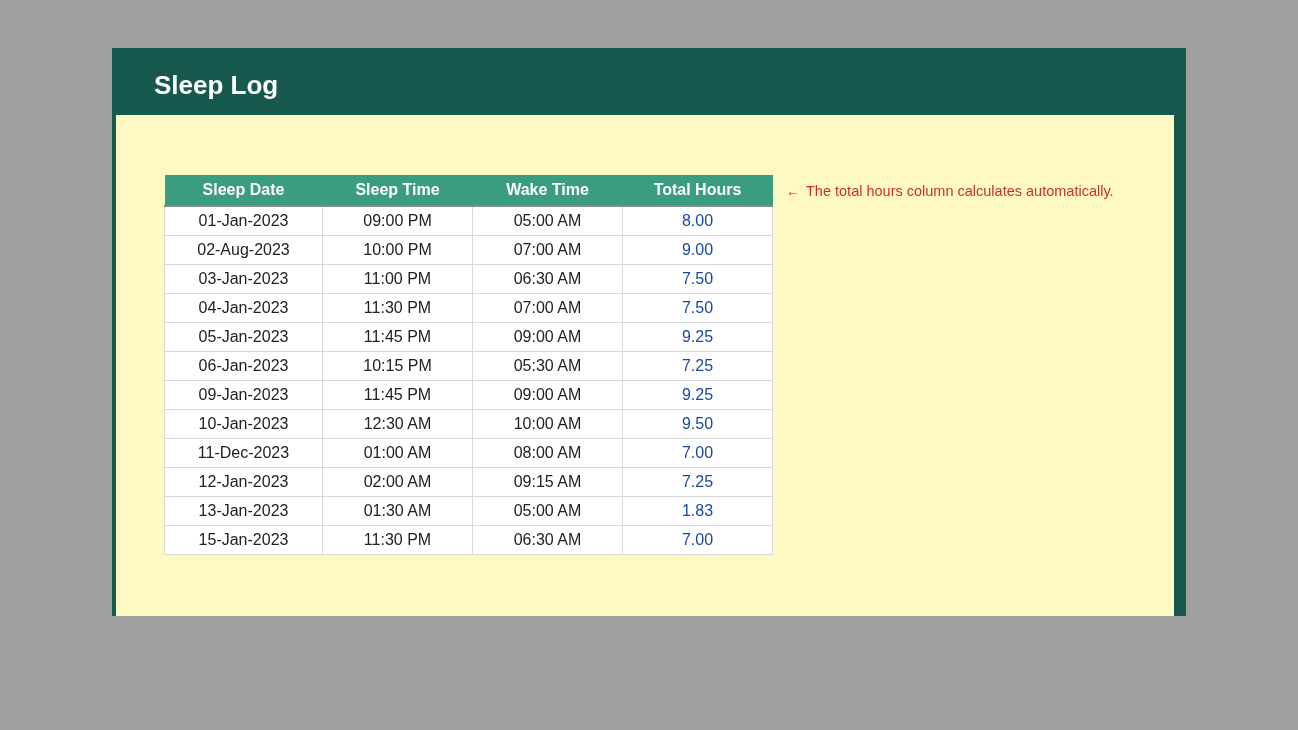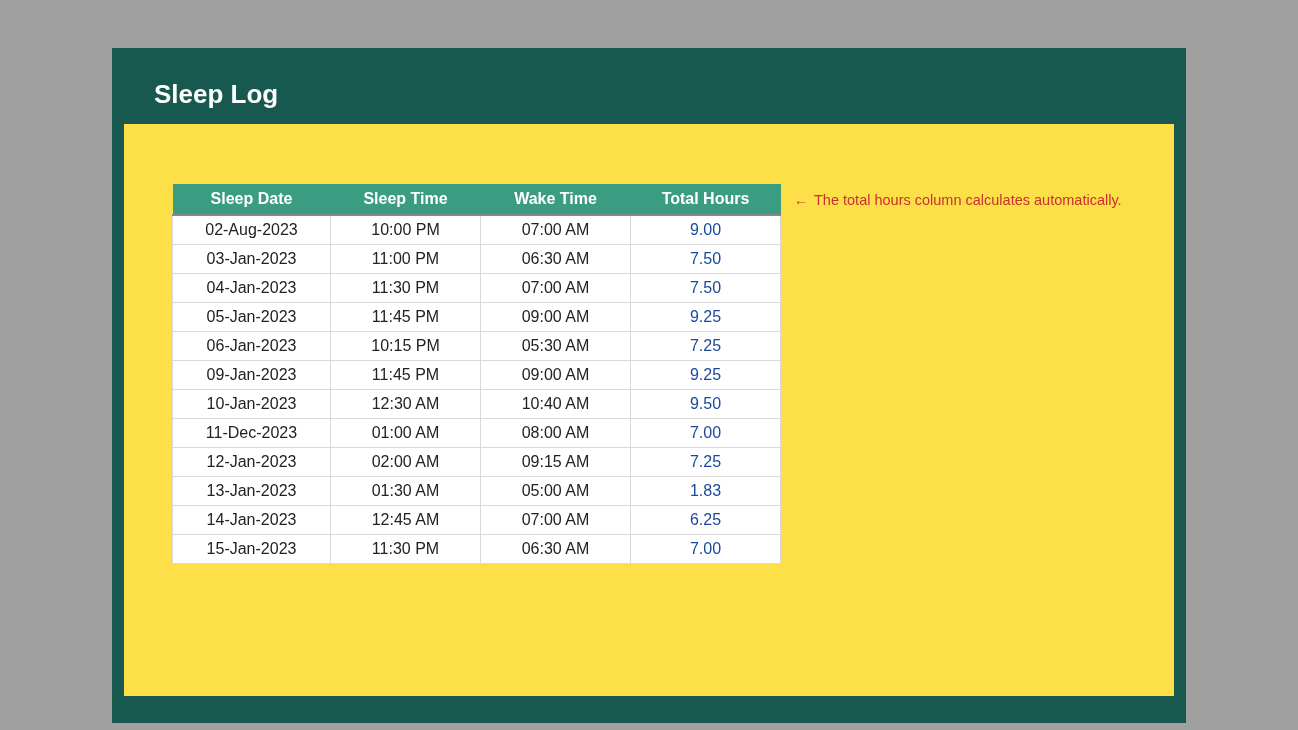--- a/index.html
+++ b/index.html
@@ -6,35 +6,35 @@
     body {
       background: #a0a0a0;
       font-family: Arial, Helvetica, sans-serif;
       width: 1298px;
       height: 730px;
       padding: 48px 112px;
     }
     .frame {
       background: #17594f;
       width: 100%;
-      height: 675px;
-      padding: 17px 0 12px 0;
+      height: 568px;
+      padding: 8px 0 12px 0;
       overflow: hidden;
     }
     .title-bar {
       padding: 14px 28px 14px 42px;
     }
     .title {
       color: #fff;
       font-size: 26px;
       font-weight: bold;
     }
     .sheet {
-      background: #fde047;
-      margin: 0 12px 0 12px;
+      background: #fef9c3;
+      margin: 0 12px 0 4px;
       height: 572px;
       position: relative;
       overflow: hidden;
     }
     .content-row {
       display: flex;
       align-items: flex-start;
       padding-top: 60px;
     }
     .leftpad {
@@ -116,20 +116,26 @@
               <th>Sleep Time</th>
               <th>Wake Time</th>
               <th>Total Hours</th>
             </tr>
             <tr class="header-underline">
                 <th colspan="4" style="padding:0;height:0;background:#3a9d82"></th>
               </tr>
           </thead>
           <tbody id="tbody">
               <tr>
+                <td>01-Jan-2023</td>
+                <td>09:00 PM</td>
+                <td>05:00 AM</td>
+                <td class="hours">8.00</td>
+              </tr>
+              <tr>
                 <td>02-Aug-2023</td>
                 <td>10:00 PM</td>
                 <td>07:00 AM</td>
                 <td class="hours">9.00</td>
               </tr>
               <tr>
                 <td>03-Jan-2023</td>
                 <td>11:00 PM</td>
                 <td>06:30 AM</td>
                 <td class="hours">7.50</td>
@@ -154,46 +160,40 @@
               </tr>
               <tr>
                 <td>09-Jan-2023</td>
                 <td>11:45 PM</td>
                 <td>09:00 AM</td>
                 <td class="hours">9.25</td>
               </tr>
               <tr>
                 <td>10-Jan-2023</td>
                 <td>12:30 AM</td>
-                <td>10:40 AM</td>
+                <td>10:00 AM</td>
                 <td class="hours">9.50</td>
               </tr>
               <tr>
                 <td>11-Dec-2023</td>
                 <td>01:00 AM</td>
                 <td>08:00 AM</td>
                 <td class="hours">7.00</td>
               </tr>
               <tr>
                 <td>12-Jan-2023</td>
                 <td>02:00 AM</td>
                 <td>09:15 AM</td>
                 <td class="hours">7.25</td>
               </tr>
               <tr>
                 <td>13-Jan-2023</td>
                 <td>01:30 AM</td>
                 <td>05:00 AM</td>
                 <td class="hours">1.83</td>
-              </tr>
-              <tr>
-                <td>14-Jan-2023</td>
-                <td>12:45 AM</td>
-                <td>07:00 AM</td>
-                <td class="hours">6.25</td>
               </tr>
               <tr>
                 <td>15-Jan-2023</td>
                 <td>11:30 PM</td>
                 <td>06:30 AM</td>
                 <td class="hours">7.00</td>
               </tr>
             </tbody>
         </table>
       </div>

